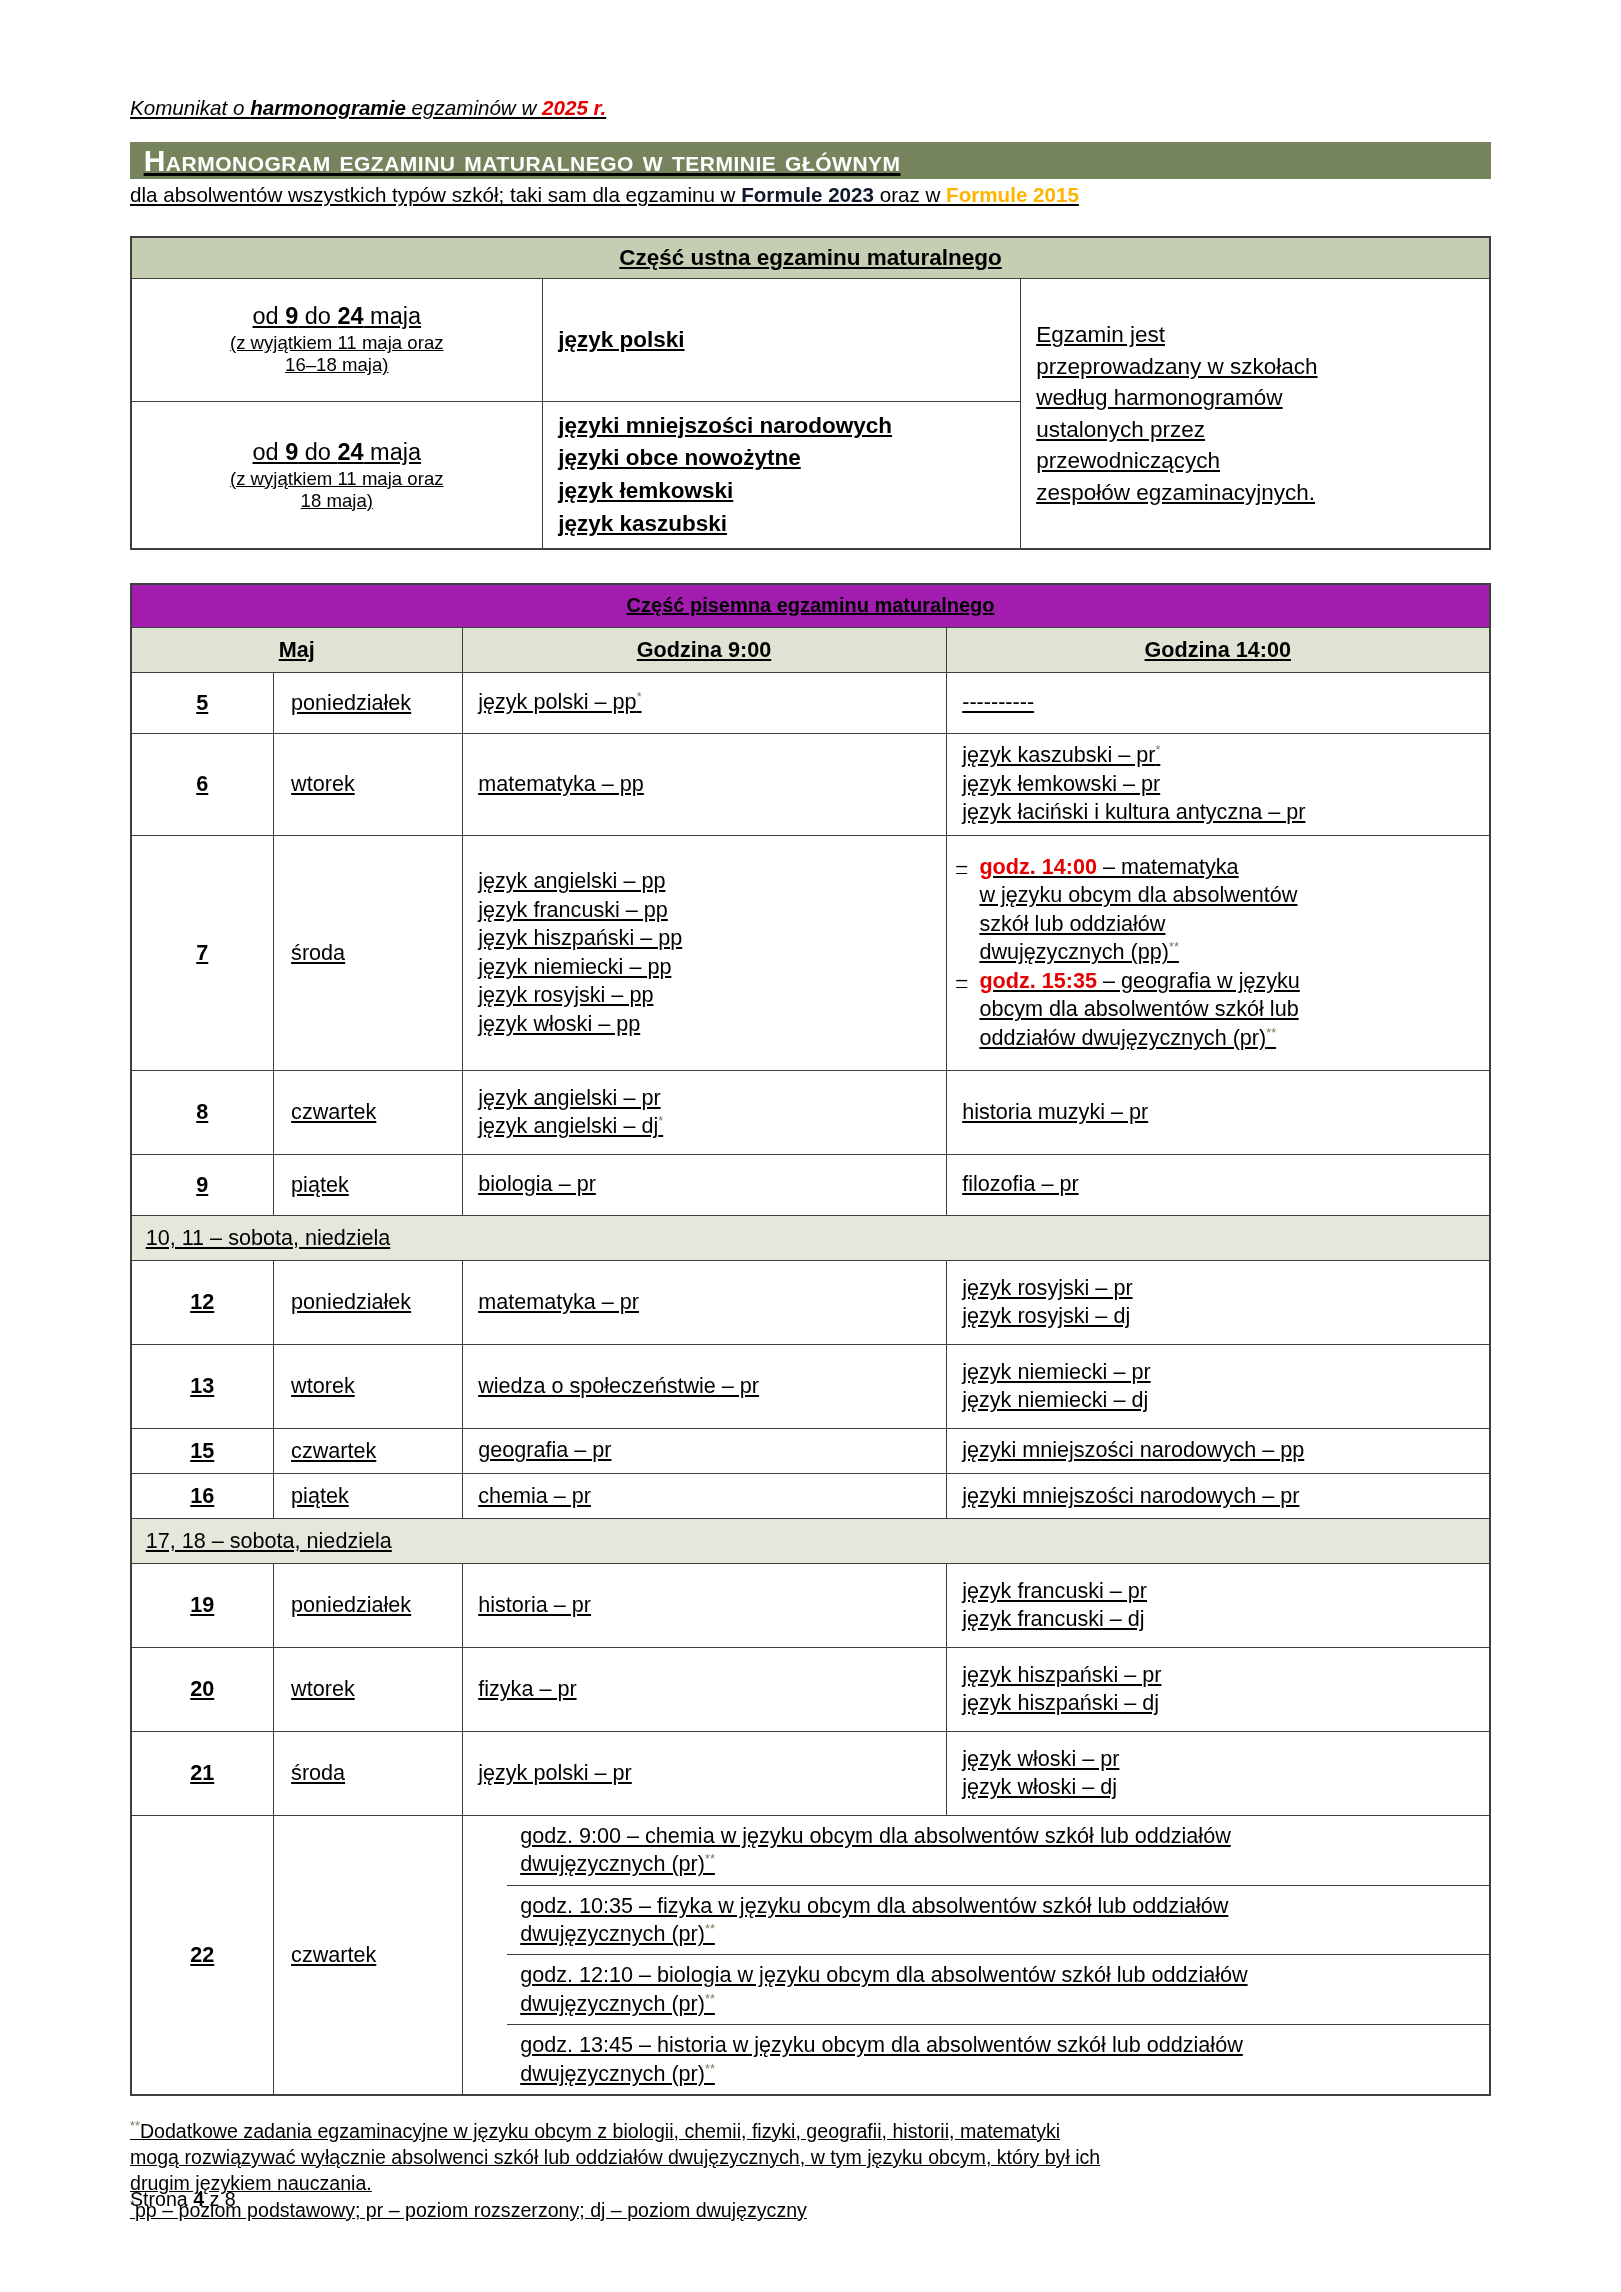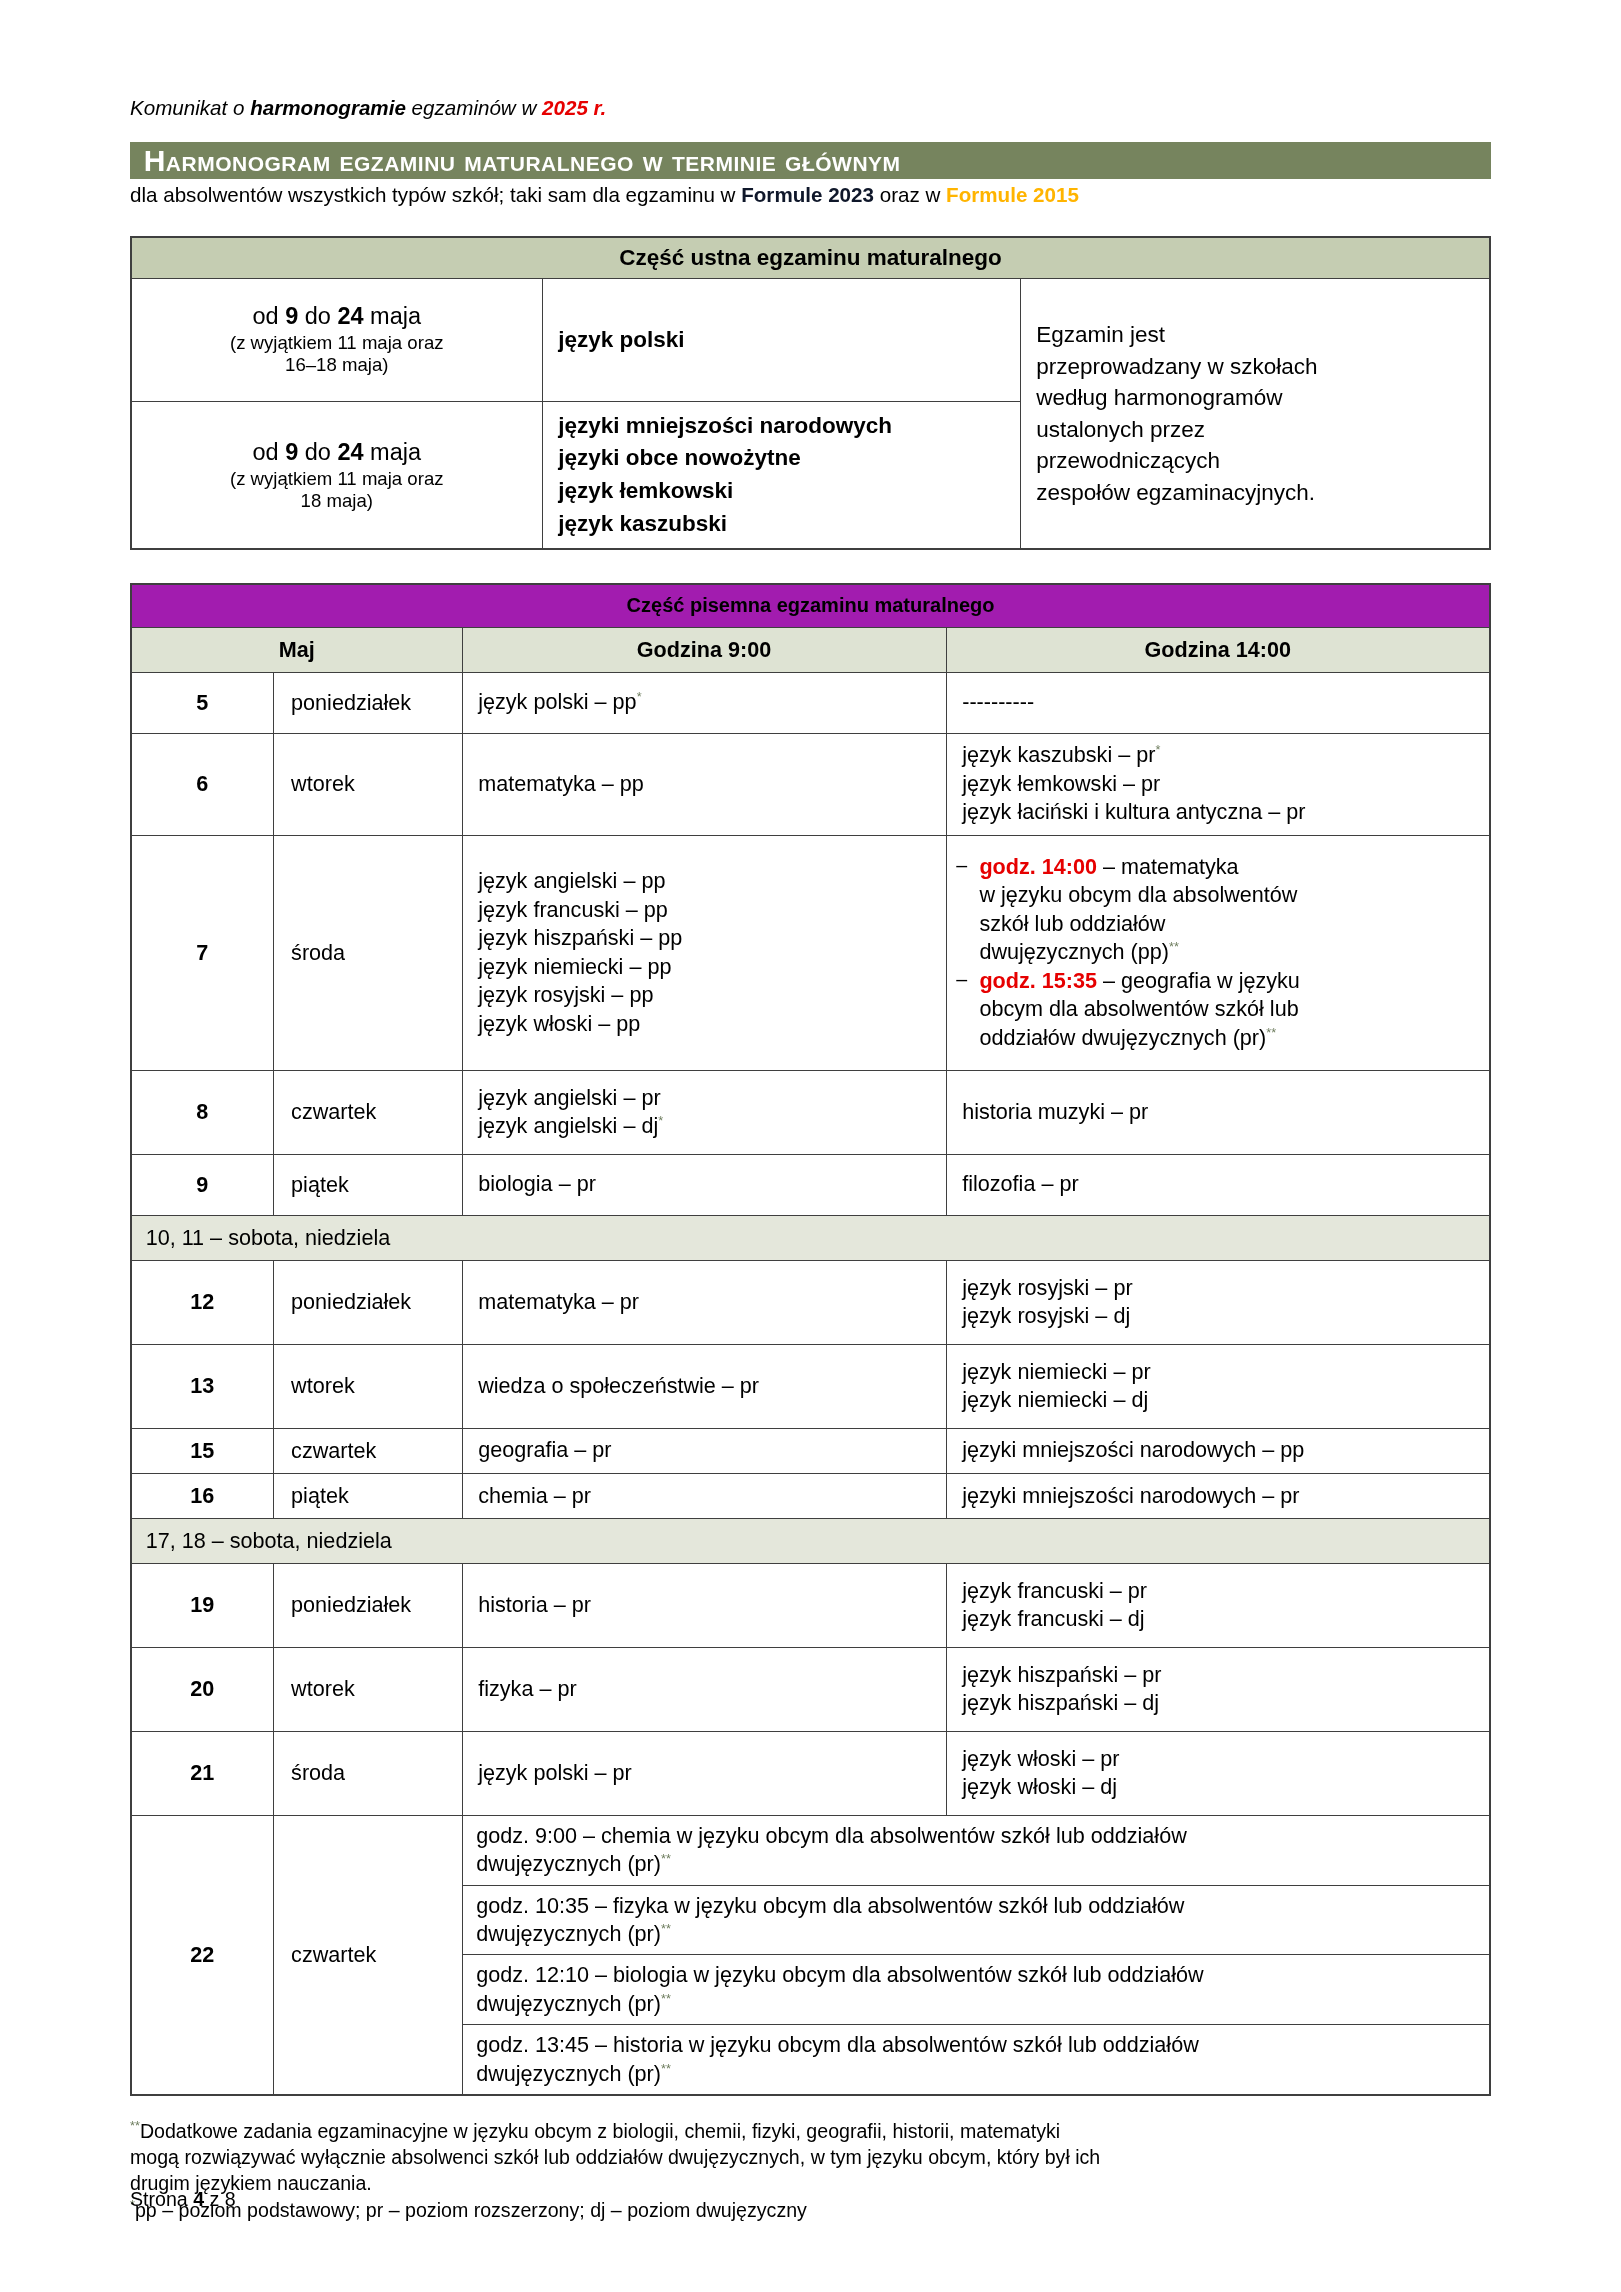--- a/index.html
+++ b/index.html
@@ -1,21 +1,21 @@
 <!DOCTYPE html>
 <html><head>
 <meta charset="utf-8">
 <style>
   * { box-sizing: border-box; margin: 0; padding: 0; }
   html, body { background: #ffffff; }
   body {
     width: 1621px; height: 2293px; position: relative;
     font-family: "Liberation Sans", sans-serif; color: #000;
   }
-  .page { position: absolute; left: 130px; top: 0; width: 1361px; }
+  .page { position: absolute; left: 130px; top: 0; width: 1361px; text-decoration: underline; }
 
   
   .top-note { margin-top: 96px; font-style: italic; font-size: 20.6px; }
   .top-note .b { font-weight: bold; }
   .top-note .year { font-weight: bold; color: #e60000; }
 
   
   .title-bar {
     margin-top: 21.6px; background: #76845e; color: #ffffff;
     font-weight: bold; font-variant: small-caps; font-size: 30px;
@@ -59,21 +59,21 @@
   .dash-row { display: flex; align-items: flex-start; font-size: 21.6px; line-height: 1.32; }
   .dash-row .dash { flex: 0 0 29px; text-align: left; padding-left: 5.9px; font-size: 19.6px; }
   .time { color: #e60000; font-weight: bold; }
 
   .r62 { height: 61px; } .r96 { height: 94px; } .r240 { height: 235px; }
   .r86 { height: 84px; } .r48 { height: 47px; } .r40 { height: 39px; }
 
   .sub-entries { padding: 0; vertical-align: top; }
   .sub-entries .entry {
     border-bottom: 1px solid #3f3f3f; padding: 5.9px 9.8px 5.9px 13.7px;
-    font-size: 21.6px; line-height: 1.32; min-height: 51px;
+    font-size: 21.6px; line-height: 1.32; min-height: 51px; margin-left: 44px;
   }
   .sub-entries .entry:last-child { border-bottom: none; }
 
   .footnotes { margin-top: 21.6px; font-size: 19.6px; line-height: 1.35; }
   .footnotes .fline { margin: 0; }
 
   .footer { position: absolute; left: 130px; top: 2188px; font-size: 19.6px; }
   .footer .b { font-weight: bold; }
 </style>
 </head>

